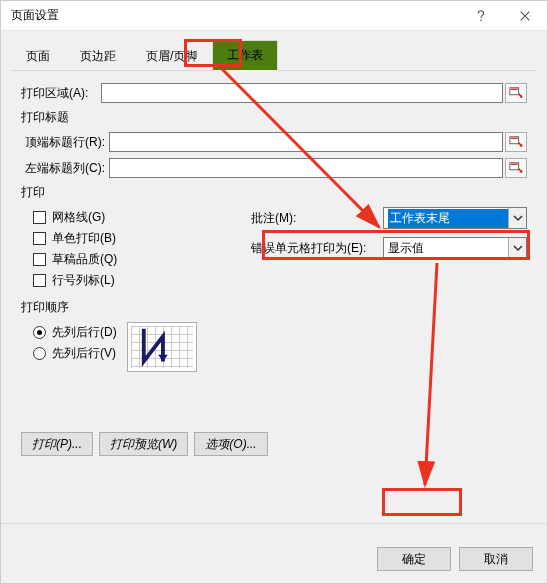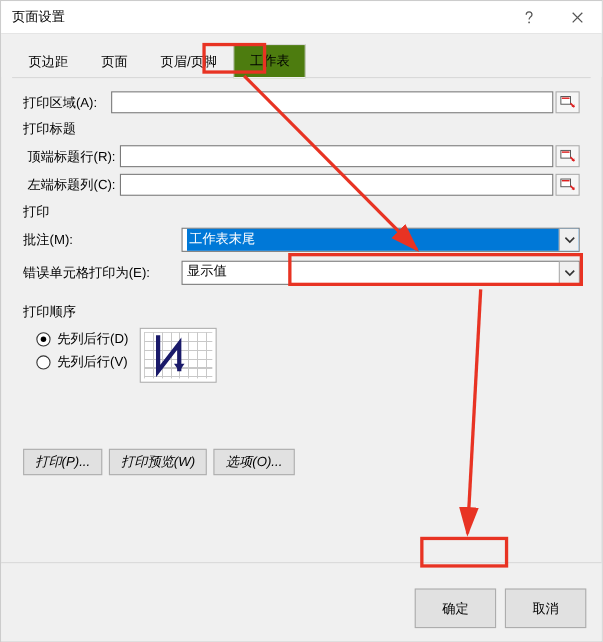--- a/index.html
+++ b/index.html
@@ -30,23 +30,23 @@
 .range-btn { width: 22px; height: 20px; background: #f6f6f6; border: 1px solid #adadad; margin-left: 2px; display: flex; align-items: center; justify-content: center; }
 .range-btn svg { width: 14px; height: 14px; }
 
 .cols { display: flex; }
 .left-col { width: 230px; }
 .right-col { flex: 1; }
 
 .chk-row { display: flex; align-items: center; padding: 2px 0 2px 12px; gap: 6px; }
 .chk { width: 13px; height: 13px; background: #fff; border: 1px solid #333; display: inline-block; }
 
-.combo-row { display: flex; align-items: center; margin-bottom: 8px; gap: 12px; }
+.combo-row { display: flex; align-items: center; margin-bottom: 8px; }
 .combo-label { width: 132px; }
-.combo { flex: 1; height: 22px; background: #fff; border: 1px solid #7a7a7a; display: flex; padding-left: 4px; position: relative; }
+.combo { flex: 1; height: 22px; background: #fff; border: 1px solid #7a7a7a; display: flex; align-items: center; padding-left: 4px; position: relative; }
 .combo.selected-blue { background: #fff; }
 .combo.selected-blue .combo-text { background: #0078d7; color: #fff; display: inline-block; padding: 1px 2px; flex: 1; }
 .combo-chevron { width: 18px; height: 20px; background: #f0f0f0; border-left: 1px solid #adadad; display: flex; align-items: center; justify-content: center; position: absolute; right: 0; top: 0; }
 .combo-chevron svg { width: 10px; height: 10px; stroke: #333; stroke-width: 1.5; fill: none; }
 
 .radio-row { display: flex; align-items: center; padding: 2px 0 2px 12px; gap: 6px; }
 .radio { width: 13px; height: 13px; border: 1px solid #333; border-radius: 50%; display: inline-flex; align-items: center; justify-content: center; background: #fff; }
 .radio.checked::after { content: ""; width: 5px; height: 5px; background: #000; border-radius: 50%; }
 
 .order-graphic { width: 70px; height: 50px; border: 1px solid #adadad; background: #fff; position: relative; margin-left: 10px; }
@@ -54,21 +54,21 @@
   repeating-linear-gradient(to right, #c8c8c8 0 1px, transparent 1px 8px),
   repeating-linear-gradient(to bottom, #c8c8c8 0 1px, transparent 1px 8px);
 }
 .order-graphic .arrow { position: absolute; }
 
 .bottom-btn-row { display: flex; justify-content: flex-start; gap: 6px; padding: 0 4px 8px 0; font-style: italic; }
 .bottom-btn-row.upper { margin-top: 60px; }
 .btn { min-width: 70px; height: 24px; background: #e1e1e1; border: 1px solid #adadad; padding: 0 10px; display: inline-flex; align-items: center; justify-content: center; font-size: 12px; }
 
 .footer { display: flex; justify-content: flex-end; gap: 8px; padding: 10px 14px 12px 0; border-top: 1px solid #d9d9d9; background: #f0f0f0; }
-.footer .btn { min-width: 74px; height: 36px; margin-top: 13px; }
+.footer .btn { min-width: 74px; height: 24px; margin-top: 13px; }
 
 .red-box { position: absolute; border: 3px solid #e83323; pointer-events: none; z-index: 50; }
 .red-arrow { position: absolute; z-index: 49; pointer-events: none; }
 .highlight-wrap { position: relative; }
 </style>
 </head>
 <body>
 
 <div class="dialog">
 
@@ -83,22 +83,22 @@
       </div>
       <div class="titlebar-btn">
         <svg viewBox="0 0 16 16">
             <path d="M3 3 L13 13 M13 3 L3 13"></path>
           </svg>
       </div>
     </div>
   </div>
 
   <div class="tabs-row">
+    <div class="tab"><span>页面</span></div>
     <div class="tab"><span>页边距</span></div>
-    <div class="tab"><span>页面</span></div>
     <div class="tab"><span>页眉/页脚</span></div>
     <div class="tab active"><span>工作表</span></div>
   </div>
   <div class="tabs-underline"></div>
 
   <div class="content">
 
     <div class="row">
       <span class="label-left" style="width:80px">打印区域(A):</span>
       <input class="textbox" value="" style="">
@@ -136,20 +136,38 @@
             <rect x="2" y="3" width="8" height="1.5" fill="#d22"></rect>
             <path d="M11 9 L15 13" stroke="#d22" stroke-width="1.8"></path>
             <path d="M15 13 L12 13 L15 10 Z" fill="#d22"></path>
           </svg>
       </div>
     </div>
 
     <div class="section-label">打印</div>
 
     <div class="cols">
+      <div class="left-col">
+        <div class="chk-row">
+          <span class="chk"></span>
+          <span>网格线(G)</span>
+        </div>
+        <div class="chk-row">
+          <span class="chk"></span>
+          <span>单色打印(B)</span>
+        </div>
+        <div class="chk-row">
+          <span class="chk"></span>
+          <span>草稿品质(Q)</span>
+        </div>
+        <div class="chk-row">
+          <span class="chk"></span>
+          <span>行号列标(L)</span>
+        </div>
+      </div>
       <div class="right-col">
         <div class="highlight-wrap">
           <div class="combo-row">
             <span class="combo-label">批注(M):</span>
             <div class="combo selected-blue">
               <span class="combo-text">工作表末尾</span>
               <span class="combo-chevron">
                   <svg viewBox="0 0 10 10">
                     <path d="M1 3 L5 7 L9 3"></path>
                   </svg>

